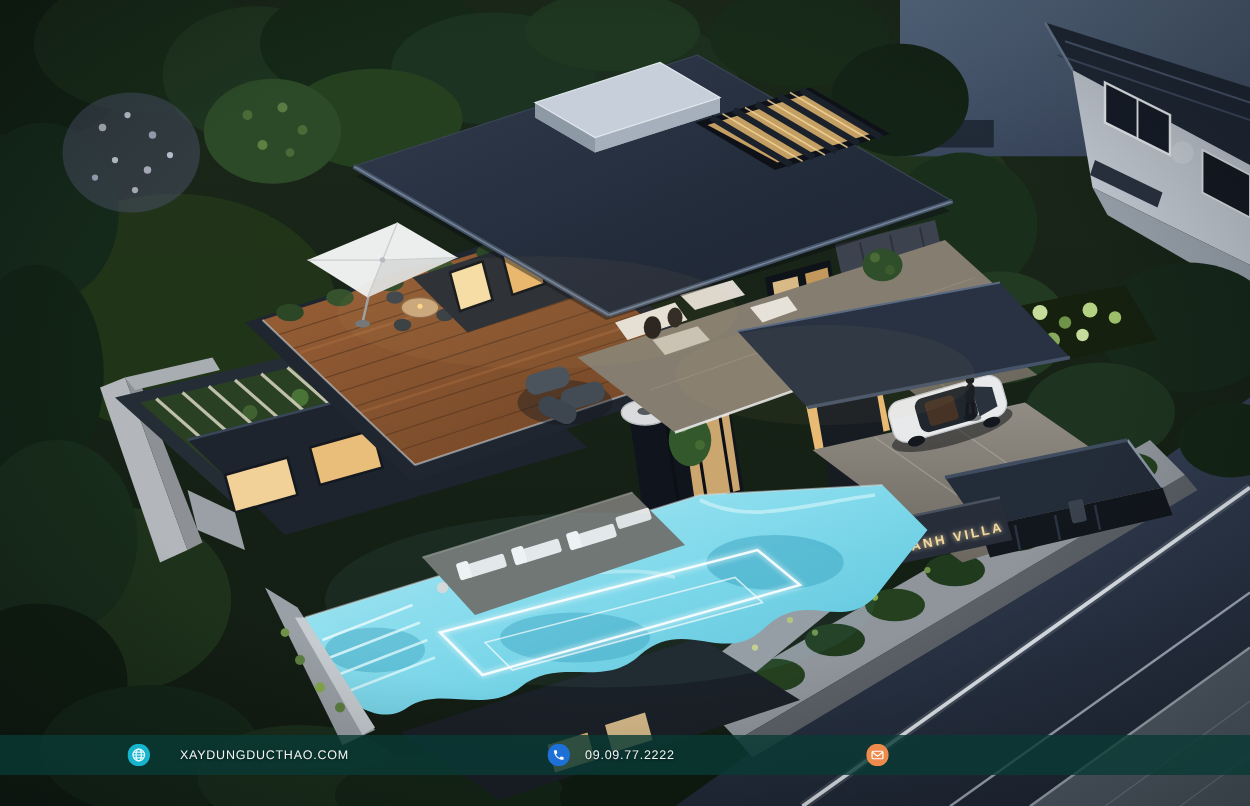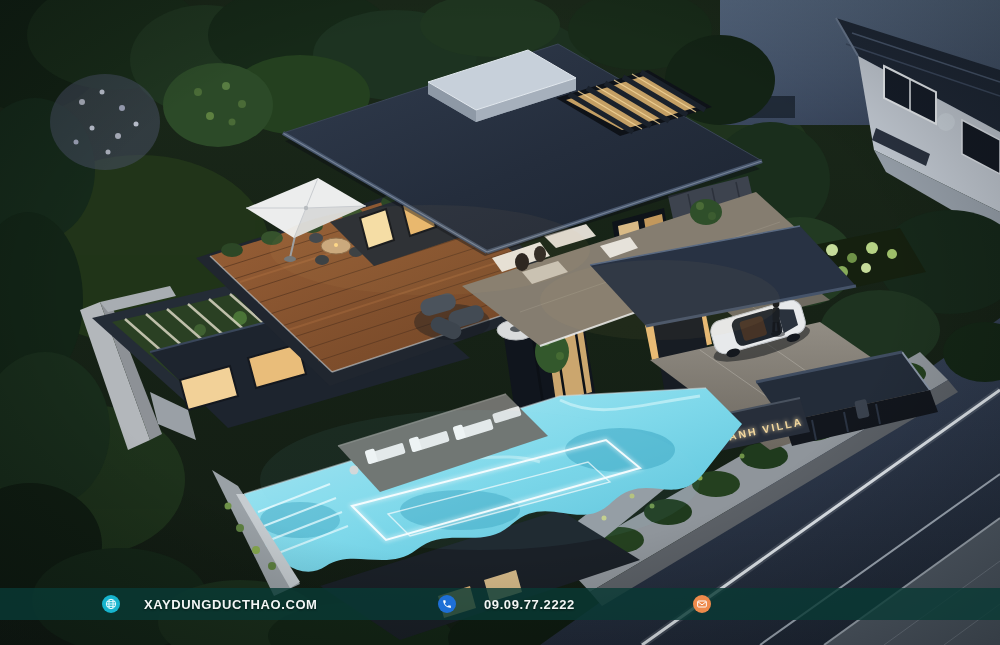--- a/index.html
+++ b/index.html
@@ -1,24 +1,24 @@
 <!DOCTYPE html>
 <html><head>
 <meta charset="utf-8">
 <style>
   html,body{margin:0;padding:0;background:#0d1410;}
   .stage{position:relative;width:1000px;height:645px;overflow:hidden;
          font-family:"Liberation Sans",sans-serif;}
   .stage svg.scene{position:absolute;left:0;top:0;}
   .footer{position:absolute;left:0;top:588px;width:1000px;height:32px;
           background:rgba(9,58,52,0.80);}
-  .f-item{position:absolute;top:0;height:32px;display:flex;align-items:center;gap:28px;}
+  .f-item{position:absolute;top:0;height:32px;display:flex;align-items:center;gap:12px;}
   .f-icon{width:18px;height:18px;display:inline-flex;flex:0 0 auto;}
   .f-icon svg{display:block;}
-  .f-label{color:#f2f6f5;font-size:13px;font-weight:700;letter-spacing:0.6px;
+  .f-label{color:#f2f6f5;font-size:10px;font-weight:400;letter-spacing:0.6px;
            white-space:nowrap;text-shadow:0 1px 2px rgba(0,0,0,.55);}
 </style>
 </head>
 <body>
 
 <div class="stage">
 <svg class="scene" width="1000" height="645" viewBox="0 0 1000 645">
   <defs>
     <linearGradient id="gBg" x1="0" y1="0" x2="0" y2="1">
       <stop offset="0" stop-color="#1a2819"></stop>

